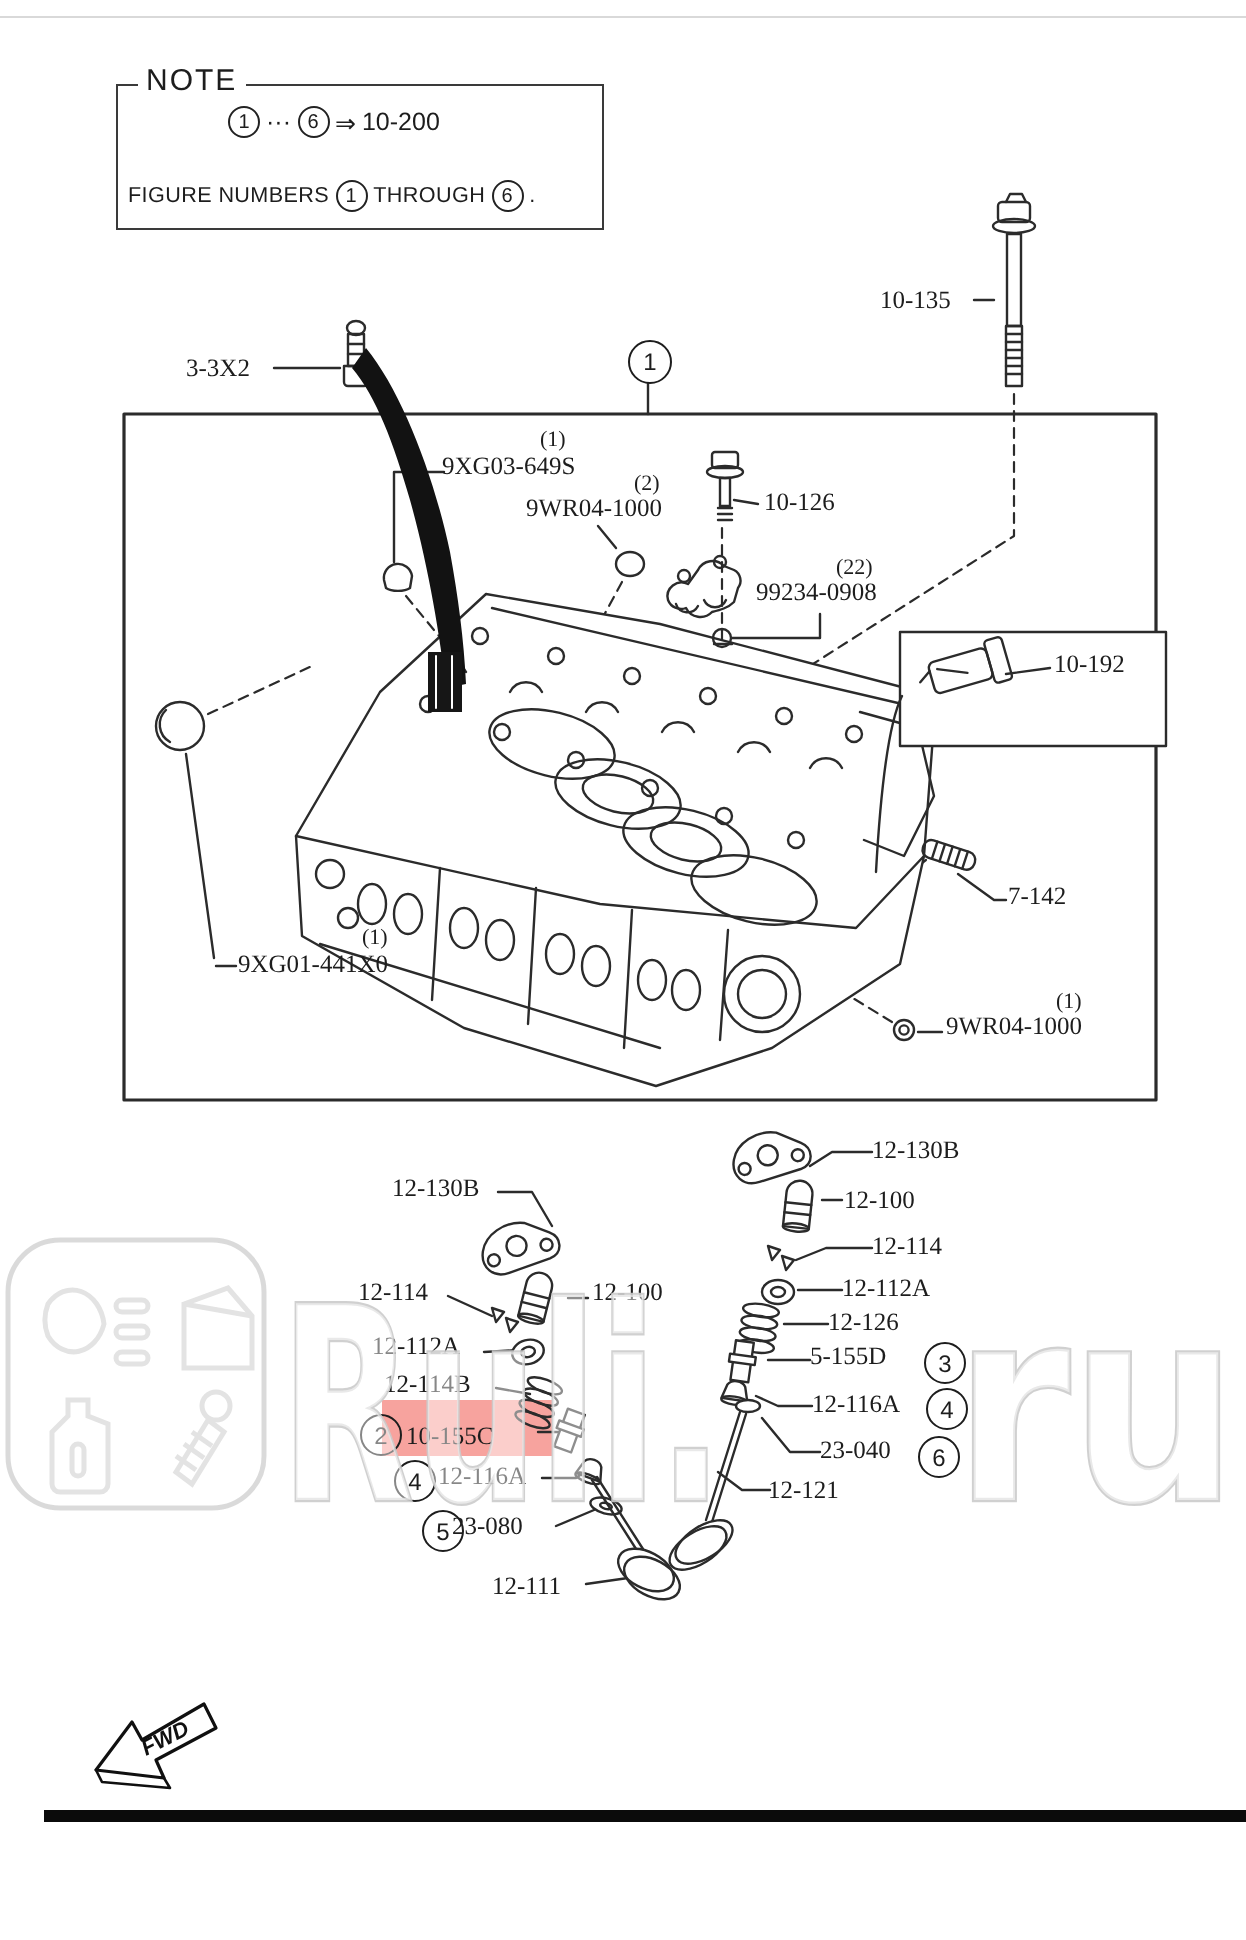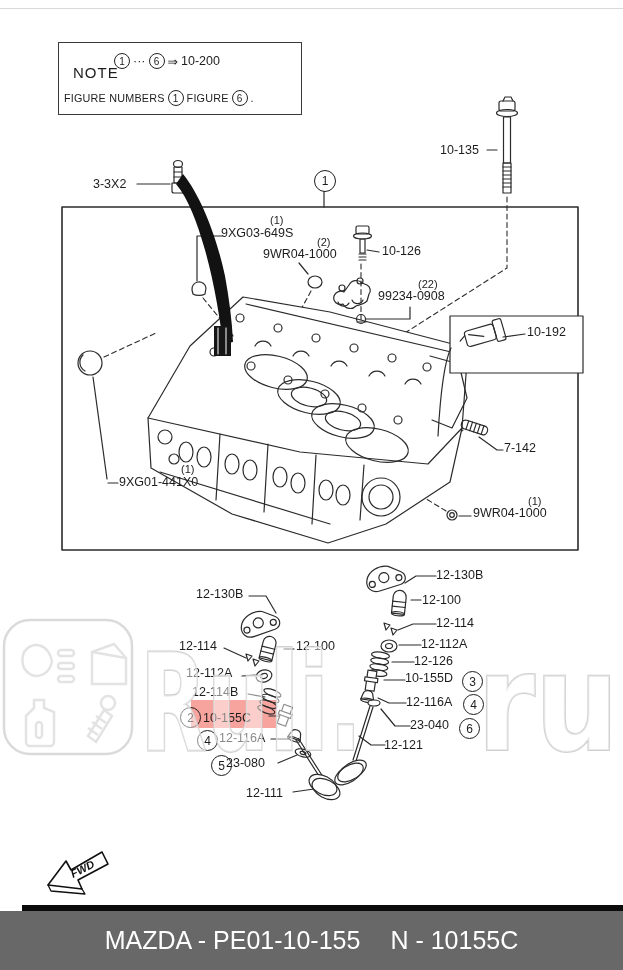--- a/index.html
+++ b/index.html
@@ -1,29 +1,29 @@
 <!DOCTYPE html>
 <html><head>
 <meta charset="utf-8">
 <style>
   html,body{margin:0;padding:0;background:#fff;}
   #stage{position:relative;width:623px;height:970px;background:#fff;overflow:hidden;
          font-family:"Liberation Sans",sans-serif;}
   .hairline{position:absolute;left:0;top:8px;width:623px;height:1px;background:#d9d9d9;}
   
-  .pl{position:absolute;font-size:12.5px;line-height:1.1;color:#1d1d1d;white-space:nowrap;z-index:3;}
+  .pl{position:absolute;font-size:12.5px;line-height:1.1;color:#1d1d1d;white-space:nowrap;z-index:3;font-family:Liberation Serif, serif;}
   .qty{font-size:11px;}
   
   .cn{position:absolute;width:19px;height:19px;border:1.5px solid #1d1d1d;border-radius:50%;
       display:flex;align-items:center;justify-content:center;font-size:12px;color:#1d1d1d;
       z-index:3;background:transparent;}
   
   .note-box{position:absolute;left:58px;top:42px;width:242px;height:71px;border:1.5px solid #3a3a3a;z-index:3;}
   .note-title{position:absolute;left:10px;top:-11px;background:#fff;padding:0 4px;
-      font-size:15px;letter-spacing:1px;color:#1d1d1d;margin-top:32px;}
+      font-size:15px;letter-spacing:1px;color:#1d1d1d;}
   .note-line{position:absolute;white-space:nowrap;color:#1d1d1d;display:flex;align-items:center;gap:3px;}
   .ncn{display:inline-flex;width:14px;height:14px;border:1.2px solid #222;border-radius:50%;
       align-items:center;justify-content:center;font-size:10px;flex:0 0 auto;}
   .n1{left:55px;top:10px;font-size:12.5px;}
   .n2{left:6px;top:31px;font-size:10.8px;letter-spacing:.2px;}
   .n3{left:5px;top:47px;font-size:10.8px;letter-spacing:.2px;}
   
   .hl{position:absolute;left:191px;top:700px;width:85px;height:28px;z-index:1;}
   
   #art{position:absolute;left:0;top:0;z-index:2;}
@@ -288,21 +288,21 @@
     <div class="note-line n1">
       <span class="ncn">1</span>
       <span>···</span>
       <span class="ncn">6</span>
       <span>⇒</span>
       <span>10-200</span>
     </div>
     <div class="note-line n3">
       <span>FIGURE NUMBERS</span>
       <span class="ncn">1</span>
-      <span>FIGURE</span>
+      <span>THROUGH</span>
       <span class="ncn">6</span>
       <span>.</span>
     </div>
   </div>
 
   <div class="cn" style="left:314px;top:170px;width:20px;height:20px;background:#fff;">1</div>
 
   <div class="pl" style="left:93px;top:178px;">3-3X2</div>
   <div class="pl" style="left:440px;top:144px;">10-135</div>
   <div class="pl qty" style="left:270px;top:214px;">(1)</div>
@@ -330,21 +330,21 @@
   <div class="pl" style="left:219px;top:732px;">12-116A</div>
   <div class="cn" style="left:211px;top:755px;">5</div>
   <div class="pl" style="left:226px;top:757px;">23-080</div>
   <div class="pl" style="left:246px;top:787px;">12-111</div>
 
   <div class="pl" style="left:436px;top:569px;">12-130B</div>
   <div class="pl" style="left:422px;top:594px;">12-100</div>
   <div class="pl" style="left:436px;top:617px;">12-114</div>
   <div class="pl" style="left:421px;top:638px;">12-112A</div>
   <div class="pl" style="left:414px;top:655px;">12-126</div>
-  <div class="pl" style="left:405px;top:672px;">10-155D</div>
+  <div class="pl" style="left:405px;top:672px;">5-155D</div>
   <div class="cn" style="left:462px;top:671px;">3</div>
   <div class="pl" style="left:406px;top:696px;">12-116A</div>
   <div class="cn" style="left:463px;top:694px;">4</div>
   <div class="pl" style="left:410px;top:719px;">23-040</div>
   <div class="cn" style="left:459px;top:718px;">6</div>
   <div class="pl" style="left:384px;top:739px;">12-121</div>
 
   <svg id="wm" width="623" height="970" viewBox="0 0 623 970">
     <g opacity="0.9">
 
@@ -366,17 +366,13 @@
       </g>
 
       <g font-family="DejaVu Sans, sans-serif" font-weight="bold" font-size="135" fill="rgba(255,255,255,0.52)" stroke="#cccccc" stroke-width="2.2" style="paint-order:stroke;">
         <text x="140" y="750" textLength="222" lengthAdjust="spacingAndGlyphs">Ruli.</text>
         <text x="477" y="750" textLength="142" lengthAdjust="spacingAndGlyphs">ru</text>
       </g>
     </g>
   </svg>
 
   <div class="footbar-shadow"></div>
-  <div class="footbar">
-    <span>MAZDA - PE01-10-155</span>
-    <span>N - 10155C</span>
-  </div>
 </div>
 
 </body></html>

